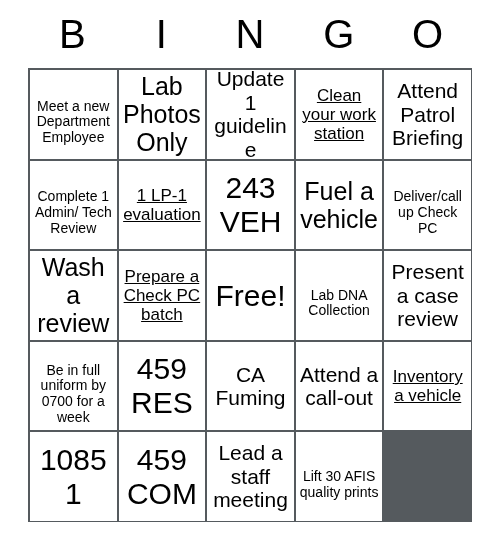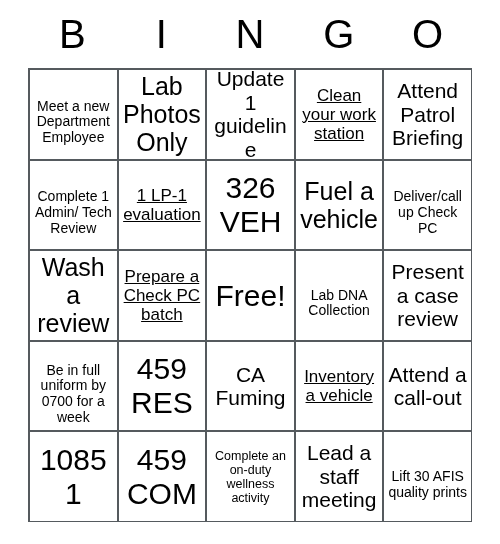--- a/index.html
+++ b/index.html
@@ -107,21 +107,21 @@
       <div class="cell fs-lg">
         <span class="cell-text">Attend Patrol Briefing</span>
       </div>
       <div class="cell fs-sm">
         <span class="cell-text">Complete 1 Admin/ Tech Review</span>
       </div>
       <div class="cell fs-md">
         <span class="cell-text">1 LP-1 evaluation</span>
       </div>
       <div class="cell fs-xxl">
-        <span class="cell-text">326 VEH</span>
+        <span class="cell-text">243 VEH</span>
       </div>
       <div class="cell fs-xl">
         <span class="cell-text">Fuel a vehicle</span>
       </div>
       <div class="cell fs-sm">
         <span class="cell-text">Deliver/call up Check PC</span>
       </div>
       <div class="cell fs-xl">
         <span class="cell-text">Wash a review</span>
       </div>
@@ -139,34 +139,31 @@
       </div>
       <div class="cell fs-sm">
         <span class="cell-text">Be in full uniform by 0700 for a week</span>
       </div>
       <div class="cell fs-xxl">
         <span class="cell-text">459 RES</span>
       </div>
       <div class="cell fs-lg">
         <span class="cell-text">CA Fuming</span>
       </div>
+      <div class="cell fs-lg">
+        <span class="cell-text">Attend a call-out</span>
+      </div>
       <div class="cell fs-md">
         <span class="cell-text">Inventory a vehicle</span>
-      </div>
-      <div class="cell fs-lg">
-        <span class="cell-text">Attend a call-out</span>
       </div>
       <div class="cell fs-xxl">
         <span class="cell-text">10851</span>
       </div>
       <div class="cell fs-xxl">
         <span class="cell-text">459 COM</span>
-      </div>
-      <div class="cell fs-xs">
-        <span class="cell-text">Complete an on-duty wellness activity</span>
       </div>
       <div class="cell fs-lg">
         <span class="cell-text">Lead a staff meeting</span>
       </div>
       <div class="cell fs-sm">
         <span class="cell-text">Lift 30 AFIS quality prints</span>
       </div>
     </div>
 
 </div>

